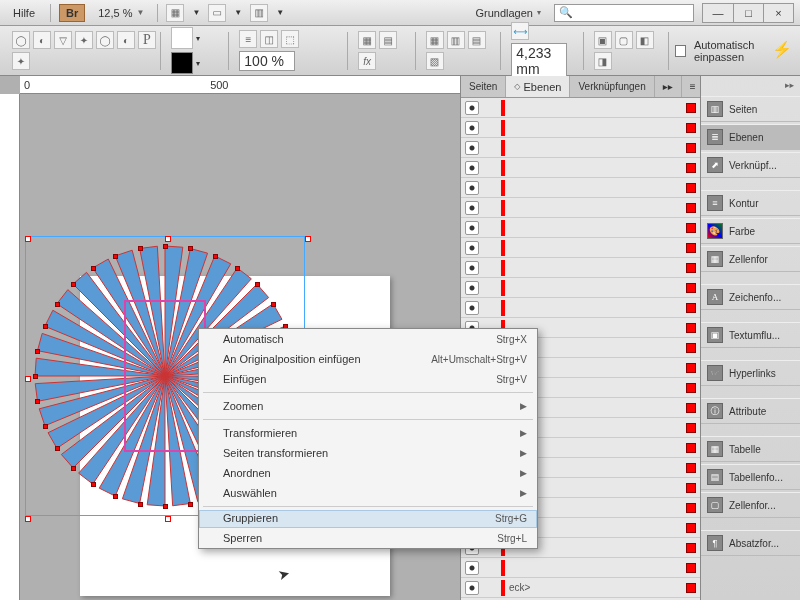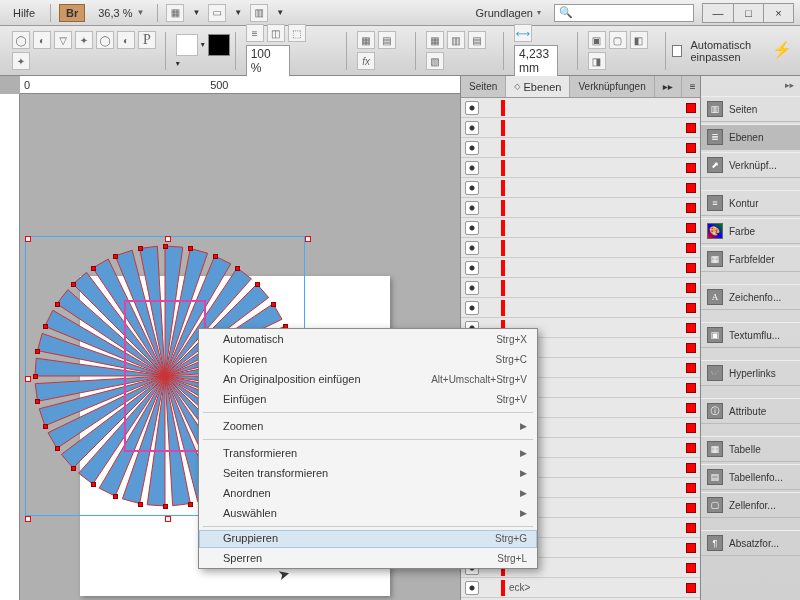--- a/index.html
+++ b/index.html
@@ -12,21 +12,21 @@
 .search{display:flex;align-items:center;background:#fff;border:1px solid #999;height:18px;width:140px;padding:0 4px}
 .search span:first-child{color:#888;margin-right:4px}
 .winctrl{margin-left:auto;display:flex;border:1px solid #999;background:#e8e8e8}
 .winctrl div{width:30px;height:18px;display:flex;align-items:center;justify-content:center;border-left:1px solid #999;cursor:pointer}
 .winctrl div:first-child{border-left:none}
 .toolbar{height:50px;background:linear-gradient(#eaeaea,#d0d0d0);border-bottom:1px solid #888;display:flex;align-items:center;padding:4px 8px;gap:6px;position:relative}
 .tool-group{display:flex;gap:3px;padding:0 4px;border-right:1px solid #aaa;height:38px;align-items:center;flex-wrap:wrap;align-content:center}
 .tool-icon{width:18px;height:18px;border:1px solid #bbb;background:#f4f4f4;display:flex;align-items:center;justify-content:center;font-size:10px;color:#666}
 .tool-icon.lg{width:22px;height:22px}
 .swatch{width:22px;height:22px;background:#000;border:1px solid #888}
-.num-field{background:#fff;border:1px solid #999;padding:1px 4px;width:44px;font-size:12px}
+.num-field{background:#fff;border:1px solid #999;padding:1px 4px;width:56px;font-size:14px}
 .checkbox{display:flex;align-items:center;gap:8px}
 .checkbox .box{width:12px;height:12px;border:1px solid #777;background:#fff}
 .bolt{position:absolute;right:8px;top:14px;font-size:16px;color:#555}
 .main{position:absolute;top:76px;left:0;right:0;bottom:0;display:flex}
 .canvas-area{flex:1;background:#b0b0b0;position:relative;overflow:hidden}
 .ruler-h{position:absolute;top:0;left:20px;right:0;height:18px;background:#fff;border-bottom:1px solid #888;font-size:9px;padding-left:4px;display:flex;align-items:center;gap:180px}
 .ruler-v{position:absolute;top:18px;left:0;width:20px;bottom:0;background:#fff;border-right:1px solid #888}
 .page{position:absolute;left:80px;top:200px;width:310px;height:320px;background:#fff;box-shadow:2px 2px 5px rgba(0,0,0,.3)}
 .artwork{position:absolute;left:30px;top:165px;width:270px;height:270px}
 .sunburst{position:absolute;inset:0}
@@ -60,21 +60,21 @@
 .cursor{position:absolute;left:278px;top:566px;font-size:14px;z-index:101;pointer-events:none;transform:rotate(-15deg)}
 </style>
 </head>
 <body>
 
 <div class="topbar">
   <div class="btn">Hilfe</div>
   <div class="sep"></div>
   <div class="btn" style="background:#c96;border:1px solid #963;font-weight:bold">Br</div>
   <div class="dropdown">
-      <span>36,3 %</span>
+      <span>12,5 %</span>
       <span class="arrow">▼</span>
     </div>
   <div class="sep"></div>
   <div class="tool-icon">▦</div>
     <span class="arrow" style="font-size:8px">▼</span>
   <div class="tool-icon">▭</div>
     <span class="arrow" style="font-size:8px">▼</span>
   <div class="tool-icon">▥</div>
     <span class="arrow" style="font-size:8px">▼</span>
   <div style="flex:1"></div>
@@ -443,21 +443,21 @@
     <div class="side-item">
         <div class="ico">≡</div>
         <span>Kontur</span>
       </div>
     <div class="side-item">
         <div class="ico" style="background:linear-gradient(45deg,red,blue,green)">🎨</div>
         <span>Farbe</span>
       </div>
     <div class="side-item">
         <div class="ico">▦</div>
-        <span>Farbfelder</span>
+        <span>Zellenfor</span>
       </div>
     <div class="side-gap"></div>
     <div class="side-item">
         <div class="ico" style="font-family:serif">A</div>
         <span>Zeichenfo...</span>
       </div>
     <div class="side-gap"></div>
     <div class="side-item">
         <div class="ico">▣</div>
         <span>Textumflu...</span>
@@ -490,24 +490,20 @@
         <div class="ico">¶</div>
         <span>Absatzfor...</span>
       </div>
   </div>
 </div>
 
 <div class="context-menu">
   <div class="menu-item">
       <span>Automatisch</span>
       <span class="short">Strg+X</span>
-    </div>
-  <div class="menu-item">
-      <span>Kopieren</span>
-      <span class="short">Strg+C</span>
     </div>
   <div class="menu-item">
       <span>An Originalposition einfügen</span>
       <span class="short">Alt+Umschalt+Strg+V</span>
     </div>
   <div class="menu-item">
       <span>Einfügen</span>
       <span class="short">Strg+V</span>
     </div>
   <div class="menu-sep"></div>

